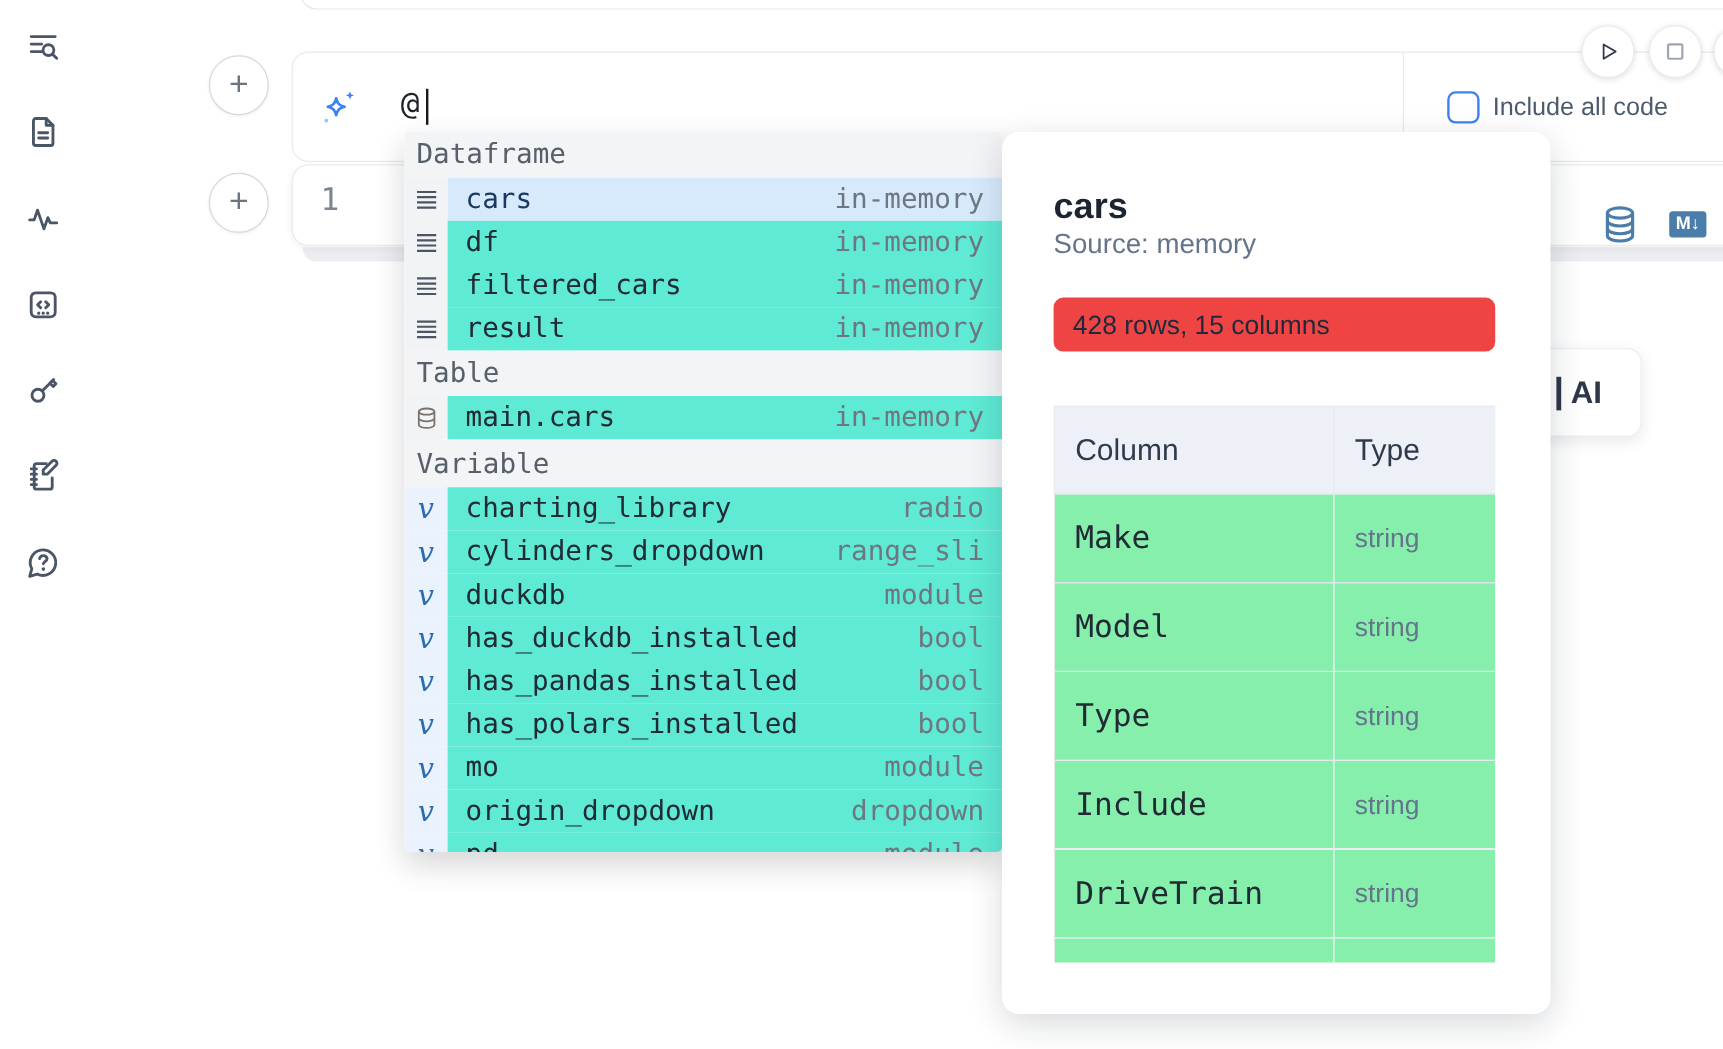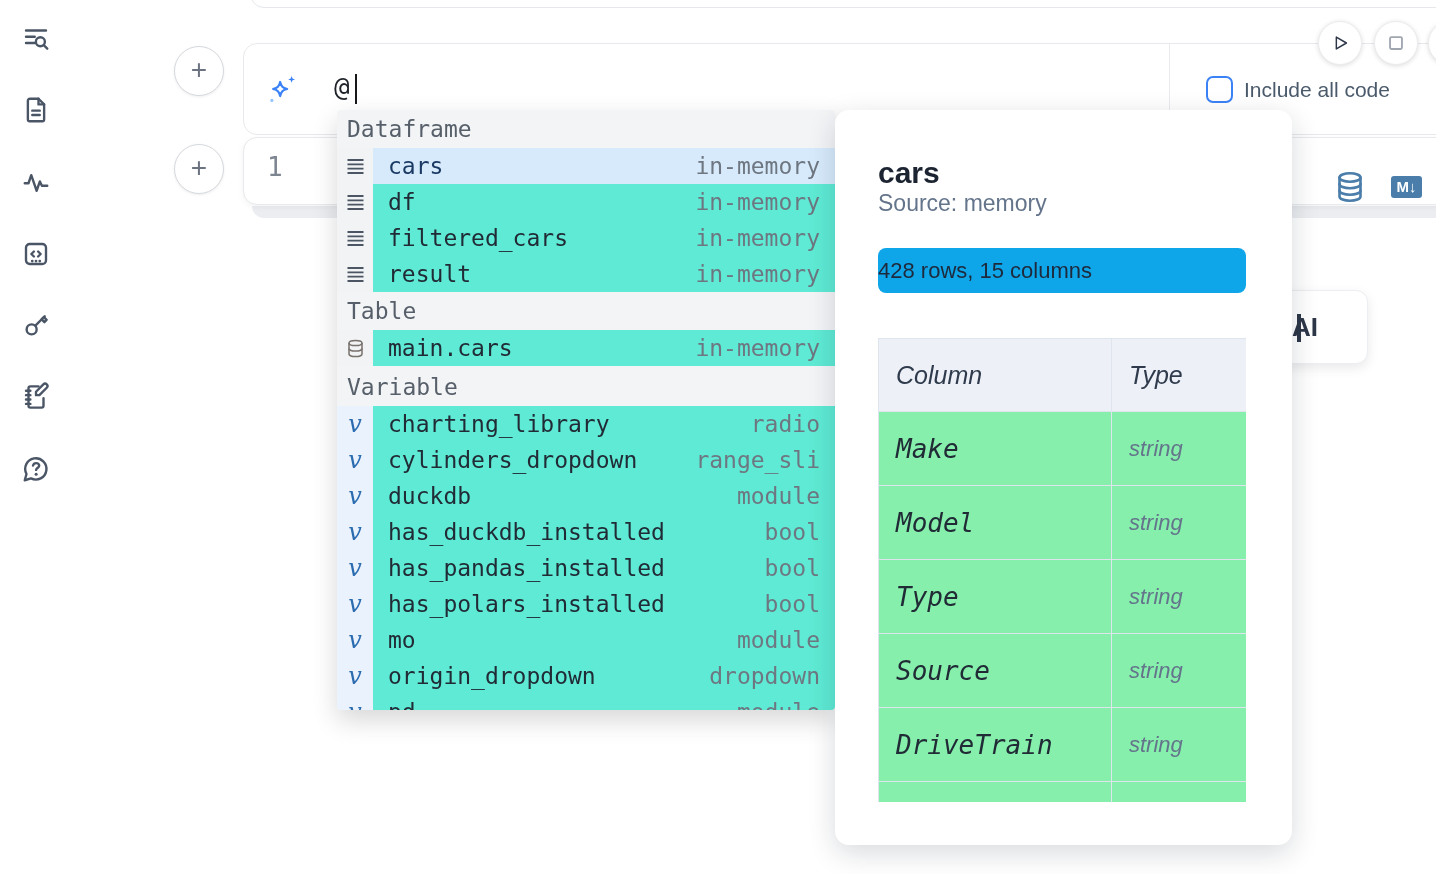--- a/index.html
+++ b/index.html
@@ -65,41 +65,41 @@
   .ac-name { margin-left:15px; font-size:23px; color:#212b36; white-space:nowrap; }
   .ac-row.sel .ac-name { color:#1a3a63; }
   .ac-type { margin-left:auto; padding-right:15px; font-size:23px; color:#6e7781; white-space:nowrap; }
 
   
   .panel { position:absolute; left:835px; top:110px; width:457px; height:735px;
            background:#fff; border-radius:14px; box-shadow:0 8px 28px rgba(15,23,42,.16);
            z-index:30; padding:46px 46px 0 43px; }
   .panel-title { font-size:30px; font-weight:bold; color:#1b2430; }
   .panel-source { margin-top:0; font-size:23px; color:#64748b; }
-  .shape-badge { margin-top:31px; width:368px; height:45px; background:#0ea5e9;
+  .shape-badge { margin-top:31px; width:368px; height:45px; background:#ef4444;
                  border-radius:8px; font-size:22px; color:#1e293b; line-height:45px;
-                 }
+                 padding-left:16px; }
   .tbl-wrap { margin-top:45px; width:368px; height:464px; overflow:hidden; }
   table.schema { border-collapse:collapse; width:368px; table-layout:fixed; }
   table.schema th, table.schema td { border:1px solid #dfe5ec; padding-left:17px;
-                                     text-align:left; overflow:hidden;font-style:italic; }
+                                     text-align:left; overflow:hidden; }
   table.schema th { height:73px; background:#edf1f7; font-size:25px; font-weight:normal;
                     color:#2f3b4c; }
   table.schema td { height:74px; background:#86efac; }
   td.cname { font-family:"DejaVu Sans Mono", monospace; font-size:26px; color:#212b36; }
   td.ctype { font-size:22px; color:#64748b; }
   .col-name { width:233px; } .col-type { width:135px; }
 
   
   .ai-btn { position:absolute; left:1240px; top:290px; width:128px; height:74px;
             background:#fff; border:1px solid #eceef1; border-radius:12px;
             box-shadow:0 4px 12px rgba(0,0,0,.09); z-index:8; }
   .ai-btn .clip-bar { position:absolute; left:56px; top:23px; width:4px; height:28px;
                       background:#2d3748; }
-  .ai-btn .ai-label { position:absolute; left:51px; top:0; line-height:72px;
+  .ai-btn .ai-label { position:absolute; left:68px; top:0; line-height:72px;
                       font-size:26px; font-weight:bold; color:#2d3748; }
 
   
   .plus-btn { position:absolute; left:174px; width:50px; height:50px; border-radius:50%;
               background:#fff; border:1.5px solid #d5d8dd; box-shadow:0 1px 3px rgba(0,0,0,.07);
               color:#6b7280; font-size:28px; font-weight:300; text-align:center;
               line-height:46px; z-index:10; }
 </style>
 </head>
 <body>
@@ -377,21 +377,21 @@
         </tr>
         <tr>
           <td class="cname">Model</td>
           <td class="ctype">string</td>
         </tr>
         <tr>
           <td class="cname">Type</td>
           <td class="ctype">string</td>
         </tr>
         <tr>
-          <td class="cname">Source</td>
+          <td class="cname">Include</td>
           <td class="ctype">string</td>
         </tr>
         <tr>
           <td class="cname">DriveTrain</td>
           <td class="ctype">string</td>
         </tr>
         <tr>
           <td class="cname"></td>
             <td class="ctype"></td>
         </tr>

